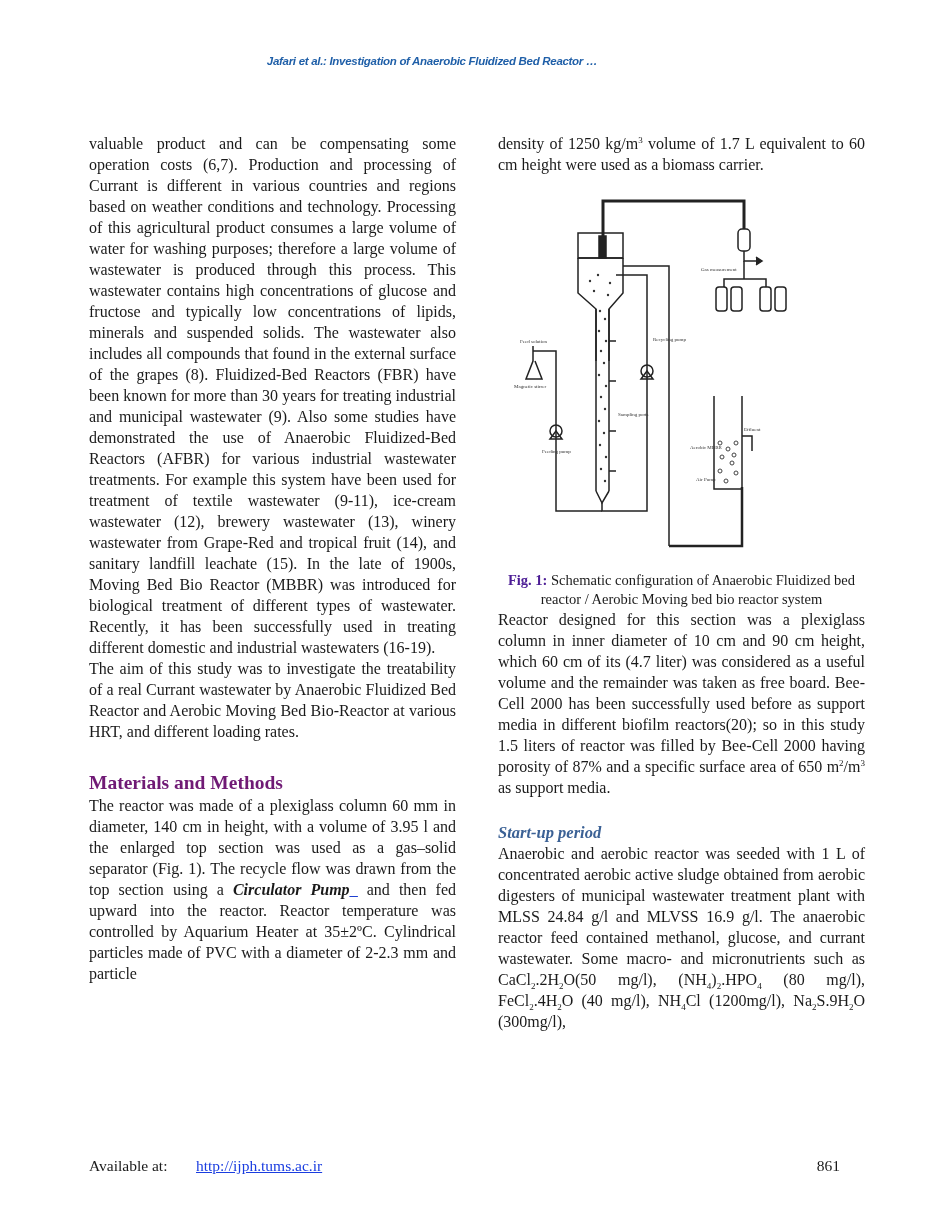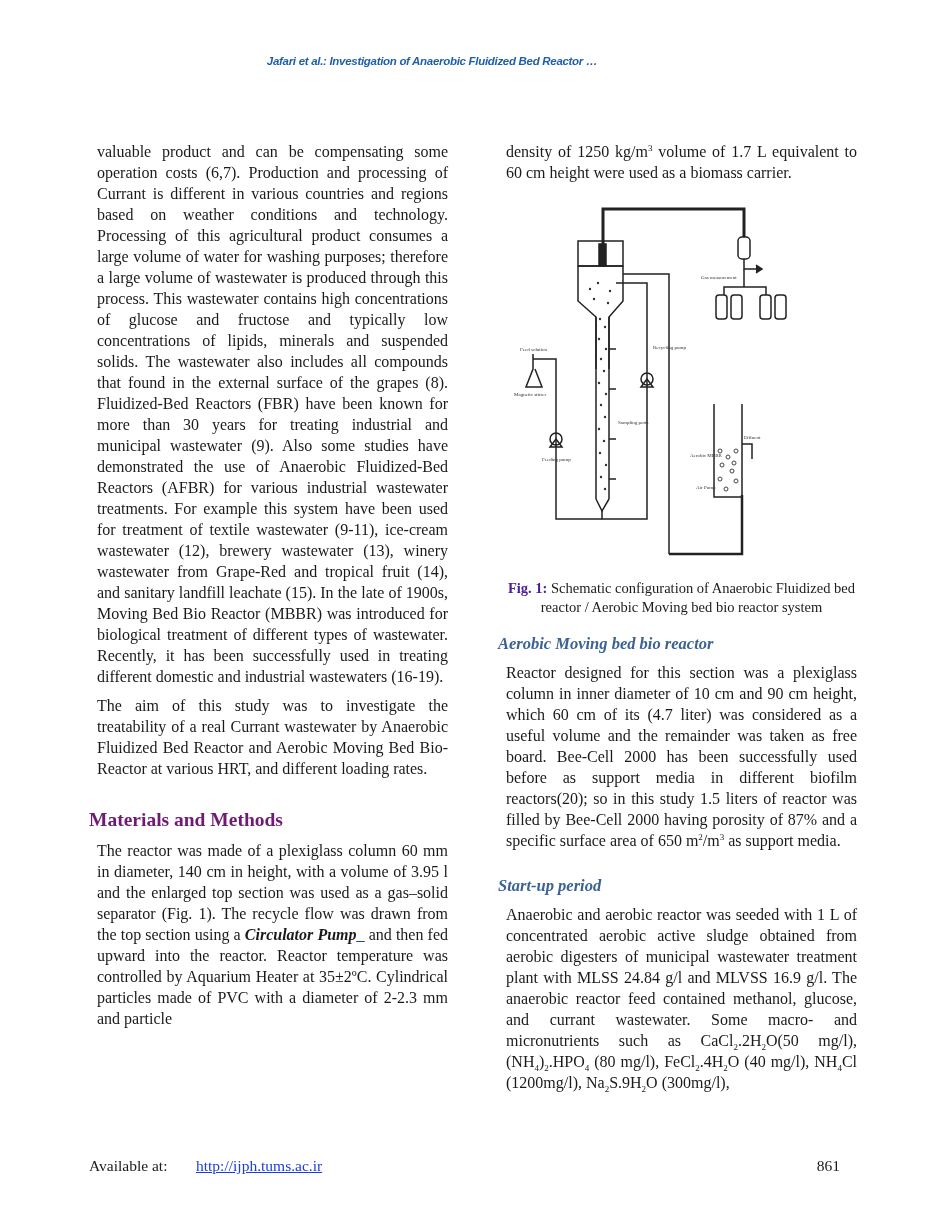--- a/index.html
+++ b/index.html
@@ -4,21 +4,21 @@
   <style>
     html, body { margin: 0; padding: 0; background: #ffffff; }
     body { width: 952px; height: 1232px; position: relative; overflow: hidden;
            font-family: "Liberation Serif", "DejaVu Serif", serif; color: #1a1a1a; }
     .running-head { position: absolute; top: 55px; left: 0; width: 864px; text-align: center;
            font-family: "Liberation Sans", "DejaVu Sans", sans-serif; font-style: italic; font-weight: bold;
            font-size: 11.5px; color: #1f5fa8; letter-spacing: -0.3px; }
     .col { position: absolute; top: 133px; width: 367px; font-size: 16px; line-height: 21px; }
     .col.left { left: 89px; }
     .col.right { left: 498px; }
-    .col p { margin: 8px; text-align: justify; }
+    .col p { margin: 0; text-align: justify; }
     .h2 { color: #701a75; font-weight: bold; font-size: 19.5px; margin: 29px 0 0 0; line-height: 24px; }
     .h3 { color: #3b6195; font-weight: bold; font-style: italic; font-size: 16.5px; line-height: 21px; }
     .h3.first { margin-top: 18px; }
     .h3.after { margin-top: 24px; }
     .h3.caption-gap { margin-top: 16px; }
     .bold-italic { font-weight: bold; font-style: italic; }
     .u-blue { color: #1f3fd0; text-decoration: underline; }
     sup, sub { font-size: 9px; line-height: 0; }
     .figure { position: relative; width: 367px; height: 372px; margin-top: 16px; }
     .figure svg { position: absolute; left: 0; top: 0; }
@@ -128,21 +128,20 @@
         <text x="192" y="258">Aerobic MBBR</text>
         <text x="198" y="290">Air Pump</text>
         <text x="246" y="240">Effluent</text>
         <text x="203" y="80">Gas measurement</text>
       </g>
     </svg>
   </div>
 
   <div class="caption"><span class="fig-label">Fig. 1:</span><span> Schematic configuration of Anaerobic Fluidized bed reactor / Aerobic Moving bed bio reactor system</span></div>
 
-  <div class="h3 caption-gap">Aerobic Moving bed bio reactor</div>
   <p><span>Reactor designed for this section was a plexiglass column in inner diameter of 10 cm and 90 cm height, which 60 cm of its (4.7 liter) was considered as a useful volume and the remainder was taken as free board. Bee-Cell 2000 has been successfully used before as support media in different biofilm reactors(20); so in this study 1.5 liters of reactor was filled by Bee-Cell 2000 having porosity of 87% and a specific surface area of 650 m</span><sup>2</sup><span>/m</span><sup>3</sup><span> as support media.</span></p>
 
   <div class="h3 after">Start-up period</div>
   <p><span>Anaerobic and aerobic reactor was seeded with 1 L of concentrated aerobic active sludge obtained from aerobic digesters of municipal wastewater treatment plant with MLSS 24.84 g/l and MLVSS 16.9 g/l. The anaerobic reactor feed contained methanol, glucose, and currant wastewater. Some macro- and micronutrients such as CaCl</span><sub>2</sub><span>.2H</span><sub>2</sub><span>O(50 mg/l), (NH</span><sub>4</sub><span>)</span><sub>2</sub><span>.HPO</span><sub>4</sub><span>  (80 mg/l), FeCl</span><sub>2</sub><span>.4H</span><sub>2</sub><span>O (40 mg/l), NH</span><sub>4</sub><span>Cl (1200mg/l), Na</span><sub>2</sub><span>S.9H</span><sub>2</sub><span>O (300mg/l),</span></p>
 </div>
 
 <div class="footer">
   <span class="avail">Available at:</span>
   <a class="link">http://ijph.tums.ac.ir</a>
   <span class="page">861</span>

